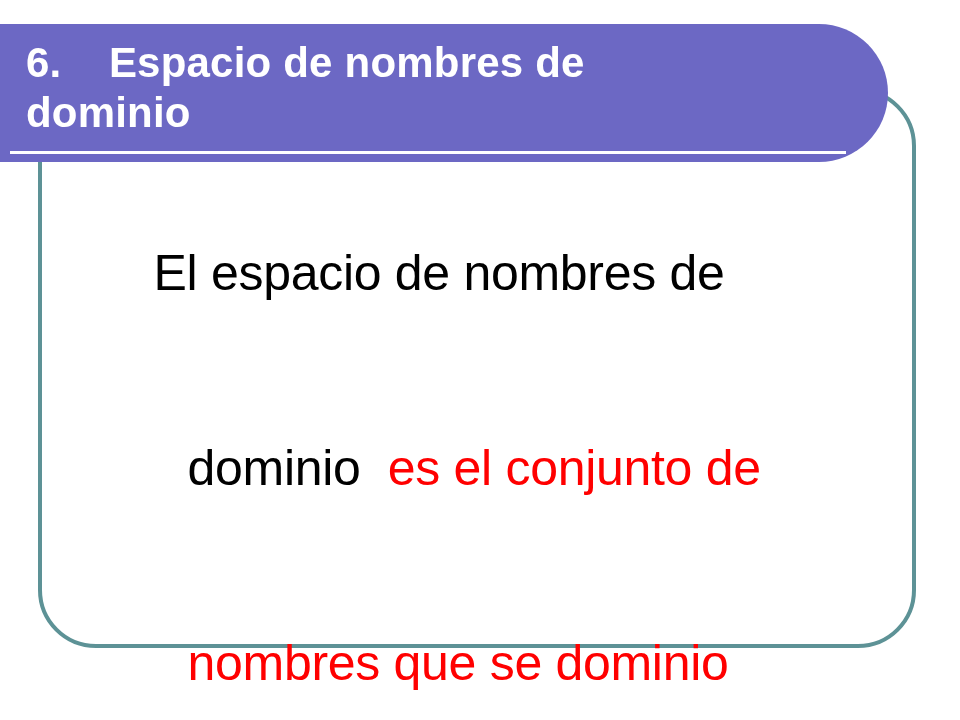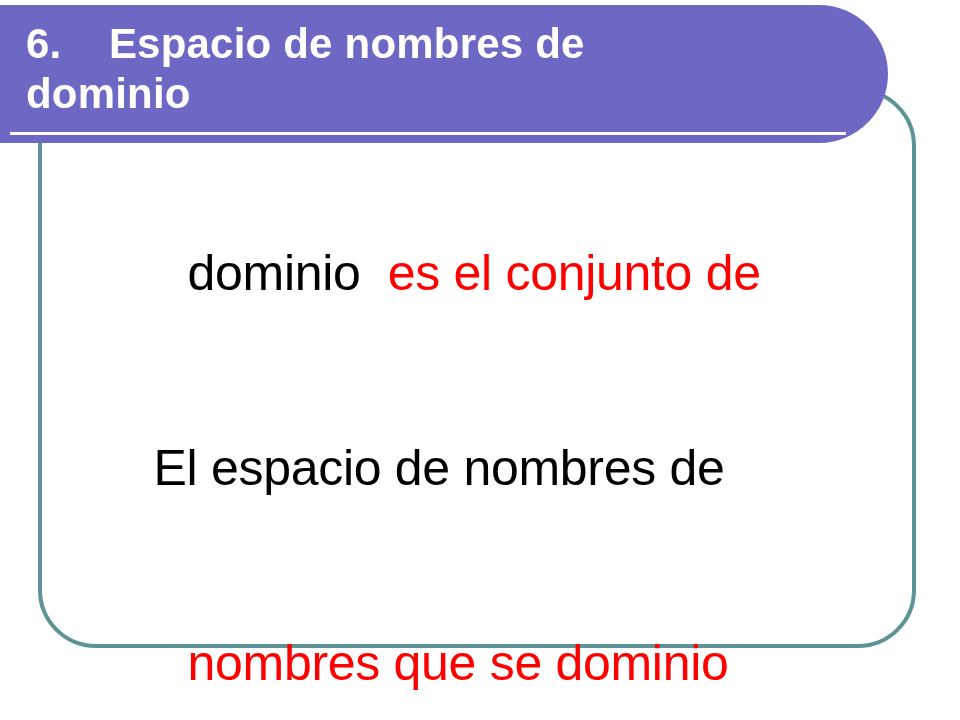--- a/index.html
+++ b/index.html
@@ -28,21 +28,21 @@
     height: 560px;
     border: 4px solid #5d9296;
     border-radius: 58px;
     background: #ffffff;
     box-sizing: border-box;
   }
   
   .title-banner {
     position: absolute;
     left: 0px;
-    top: 5px;
+    top: 24px;
     width: 888px;
     height: 138px;
     background: #6c68c4;
     border-top-right-radius: 70px;
     border-bottom-right-radius: 70px;
     box-sizing: border-box;
   }
   .title-text {
     position: absolute;
     left: 26px;
@@ -91,25 +91,25 @@
 
   <div class="content-frame"></div>
 
   <div class="title-banner">
     <div class="title-text">6.    Espacio de nombres de
 dominio</div>
     <div class="title-rule"></div>
   </div>
 
   <div class="body-block">
+    <div class="line">
+      <span>El espacio de nombres de</span>
+    </div>
     <div class="line indent">
       <span>dominio  </span><span class="red">es el conjunto de</span>
-    </div>
-    <div class="line">
-      <span>El espacio de nombres de</span>
     </div>
     <div class="line indent">
       <span class="red">nombres que se dominio</span>
     </div>
 
   </div>
 
 </div>
 
 </body></html>

